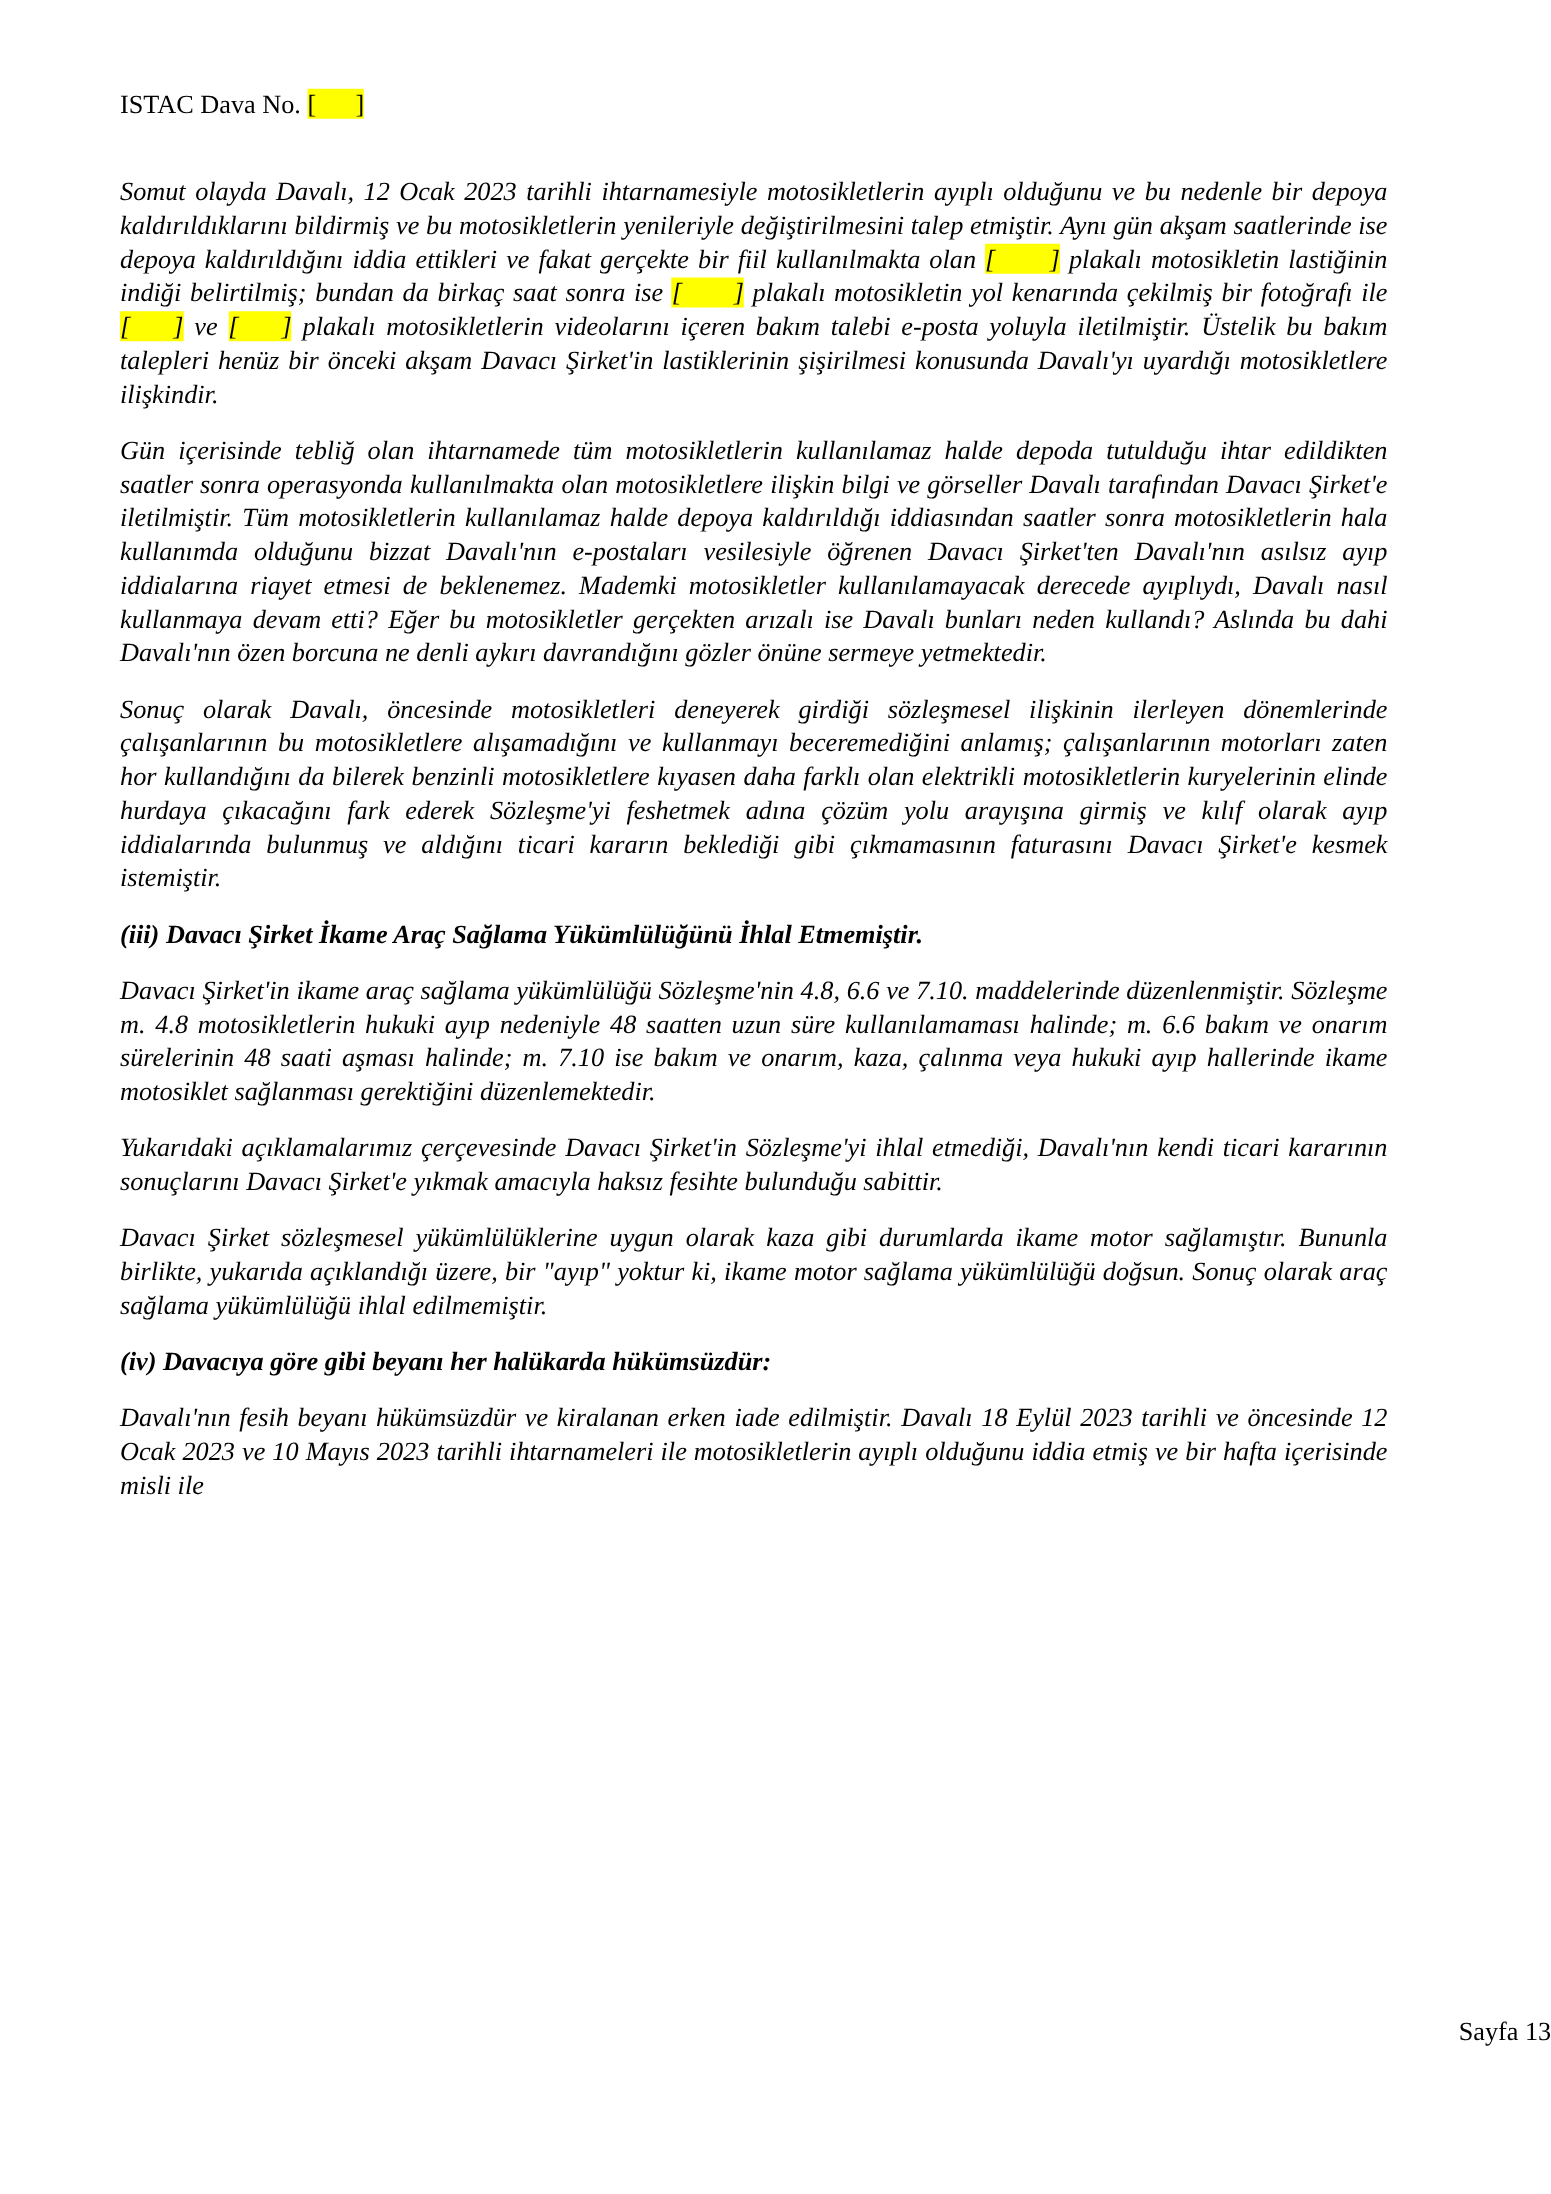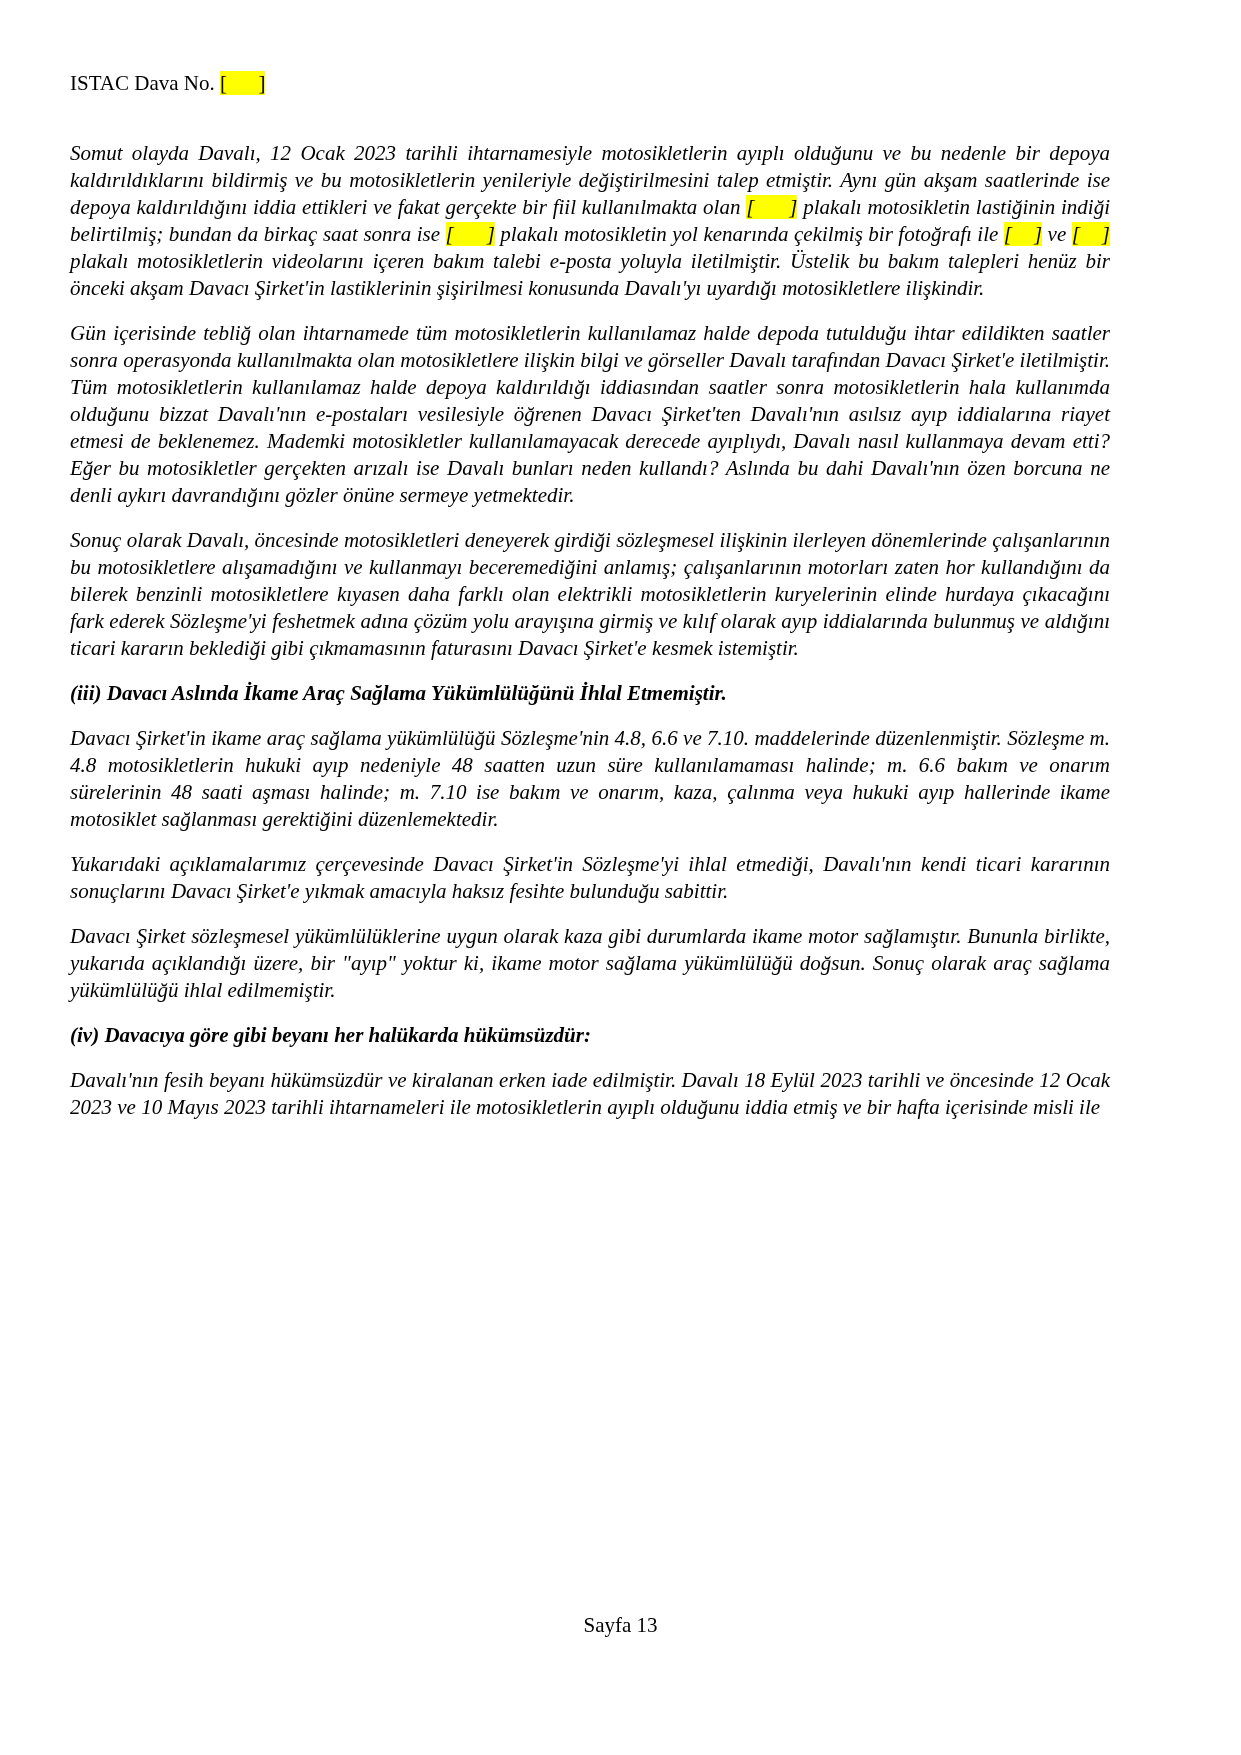--- a/index.html
+++ b/index.html
@@ -6,21 +6,21 @@
     margin: 0;
     padding: 0;
     background: #ffffff;
   }
   .page {
     position: relative;
     width: 1241px;
     height: 1755px;
     background: #ffffff;
     box-sizing: border-box;
-    padding: 70px 131px 0 70px;
+    padding: 70px 131px 0 96px;
     font-family: "Liberation Serif", "DejaVu Serif", serif;
     font-size: 21px;
     line-height: 27px;
     color: #000000;
     overflow: hidden;
   }
   .doc-header {
     margin: 0 0 43px 0;
     text-align: left;
   }
@@ -37,38 +37,38 @@
   }
   .redaction {
     background: var(--hl, #ffff00);
     white-space: pre;
   }
   .doc-footer {
     position: absolute;
     left: 0;
     right: 0;
     top: 1612px;
-    text-align: center;
+    text-align: right;
   }
 </style>
 </head>
 <body>
 
 <div class="page">
 
   <div class="doc-header">
     <span>ISTAC Dava No. </span><span class="redaction">[&nbsp;&nbsp;&nbsp;&nbsp;&nbsp;&nbsp;]</span>
   </div>
 
   <div class="doc-body" id="doc-body">
 
   <p class="para"><span>Somut olayda Davalı, 12 Ocak 2023 tarihli ihtarnamesiyle motosikletlerin ayıplı olduğunu ve bu nedenle bir depoya kaldırıldıklarını bildirmiş ve bu motosikletlerin yenileriyle değiştirilmesini talep etmiştir. Aynı gün akşam saatlerinde ise depoya kaldırıldığını iddia ettikleri ve fakat gerçekte bir fiil kullanılmakta olan </span><span class="redaction">[&nbsp;&nbsp;&nbsp;&nbsp;&nbsp;&nbsp;]</span><span> plakalı motosikletin lastiğinin indiği belirtilmiş; bundan da birkaç saat sonra ise </span><span class="redaction">[&nbsp;&nbsp;&nbsp;&nbsp;&nbsp;&nbsp;]</span><span> plakalı motosikletin yol kenarında çekilmiş bir fotoğrafı ile </span><span class="redaction">[&nbsp;&nbsp;&nbsp;&nbsp;]</span><span> ve </span><span class="redaction">[&nbsp;&nbsp;&nbsp;&nbsp;]</span><span> plakalı motosikletlerin videolarını içeren bakım talebi e-posta yoluyla iletilmiştir. Üstelik bu bakım talepleri henüz bir önceki akşam Davacı Şirket'in lastiklerinin şişirilmesi konusunda Davalı'yı uyardığı motosikletlere ilişkindir.</span></p>
       <p class="para"><span>Gün içerisinde tebliğ olan ihtarnamede tüm motosikletlerin kullanılamaz halde depoda tutulduğu ihtar edildikten saatler sonra operasyonda kullanılmakta olan motosikletlere ilişkin bilgi ve görseller Davalı tarafından Davacı Şirket'e iletilmiştir. Tüm motosikletlerin kullanılamaz halde depoya kaldırıldığı iddiasından saatler sonra motosikletlerin hala kullanımda olduğunu bizzat Davalı'nın e-postaları vesilesiyle öğrenen Davacı Şirket'ten Davalı'nın asılsız ayıp iddialarına riayet etmesi de beklenemez. Mademki motosikletler kullanılamayacak derecede ayıplıydı, Davalı nasıl kullanmaya devam etti? Eğer bu motosikletler gerçekten arızalı ise Davalı bunları neden kullandı? Aslında bu dahi Davalı'nın özen borcuna ne denli aykırı davrandığını gözler önüne sermeye yetmektedir.</span></p>
       <p class="para"><span>Sonuç olarak Davalı, öncesinde motosikletleri deneyerek girdiği sözleşmesel ilişkinin ilerleyen dönemlerinde çalışanlarının bu motosikletlere alışamadığını ve kullanmayı beceremediğini anlamış; çalışanlarının motorları zaten hor kullandığını da bilerek benzinli motosikletlere kıyasen daha farklı olan elektrikli motosikletlerin kuryelerinin elinde hurdaya çıkacağını fark ederek Sözleşme'yi feshetmek adına çözüm yolu arayışına girmiş ve kılıf olarak ayıp iddialarında bulunmuş ve aldığını ticari kararın beklediği gibi çıkmamasının faturasını Davacı Şirket'e kesmek istemiştir.</span></p>
-      <p class="heading"><span>(iii) Davacı Aslında İkame Araç Sağlama Yükümlülüğünü İhlal Etmemiştir.</span></p>
+      <p class="heading"><span>(iii) Davacı Şirket İkame Araç Sağlama Yükümlülüğünü İhlal Etmemiştir.</span></p>
       <p class="para"><span>Davacı Şirket'in ikame araç sağlama yükümlülüğü Sözleşme'nin 4.8, 6.6 ve 7.10. maddelerinde düzenlenmiştir. Sözleşme m. 4.8 motosikletlerin hukuki ayıp nedeniyle 48 saatten uzun süre kullanılamaması halinde; m. 6.6 bakım ve onarım sürelerinin 48 saati aşması halinde; m. 7.10 ise bakım ve onarım, kaza, çalınma veya hukuki ayıp hallerinde ikame motosiklet sağlanması gerektiğini düzenlemektedir.</span></p>
       <p class="para"><span>Yukarıdaki açıklamalarımız çerçevesinde Davacı Şirket'in Sözleşme'yi ihlal etmediği, Davalı'nın kendi ticari kararının sonuçlarını Davacı Şirket'e yıkmak amacıyla haksız fesihte bulunduğu sabittir.</span></p>
       <p class="para"><span>Davacı Şirket sözleşmesel yükümlülüklerine uygun olarak kaza gibi durumlarda ikame motor sağlamıştır. Bununla birlikte, yukarıda açıklandığı üzere, bir "ayıp" yoktur ki, ikame motor sağlama yükümlülüğü doğsun. Sonuç olarak araç sağlama yükümlülüğü ihlal edilmemiştir.</span></p>
       <p class="heading"><span>(iv) Davacıya göre gibi beyanı her halükarda hükümsüzdür:</span></p>
       <p class="para"><span>Davalı'nın fesih beyanı hükümsüzdür ve kiralanan erken iade edilmiştir. Davalı 18 Eylül 2023 tarihli ve öncesinde 12 Ocak 2023 ve 10 Mayıs 2023 tarihli ihtarnameleri ile motosikletlerin ayıplı olduğunu iddia etmiş ve bir hafta içerisinde misli ile</span></p>
     </div>
 
   <div class="doc-footer">
     <span>Sayfa 13</span>
   </div>

